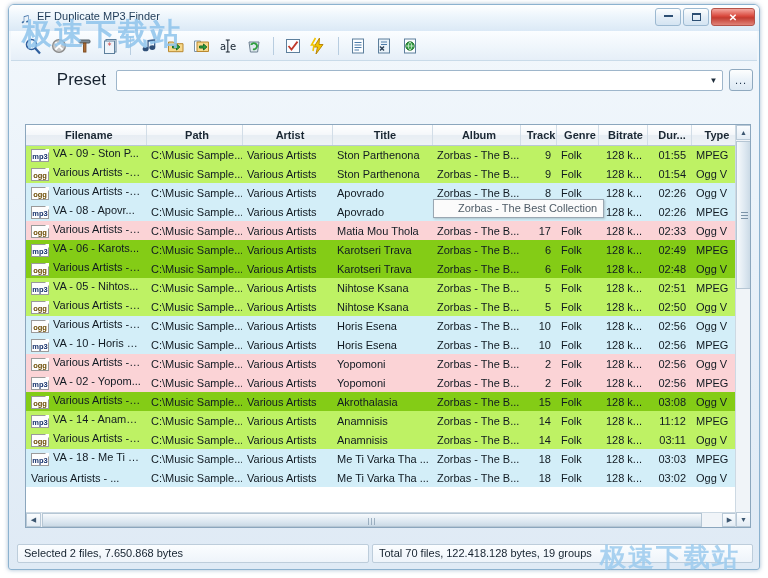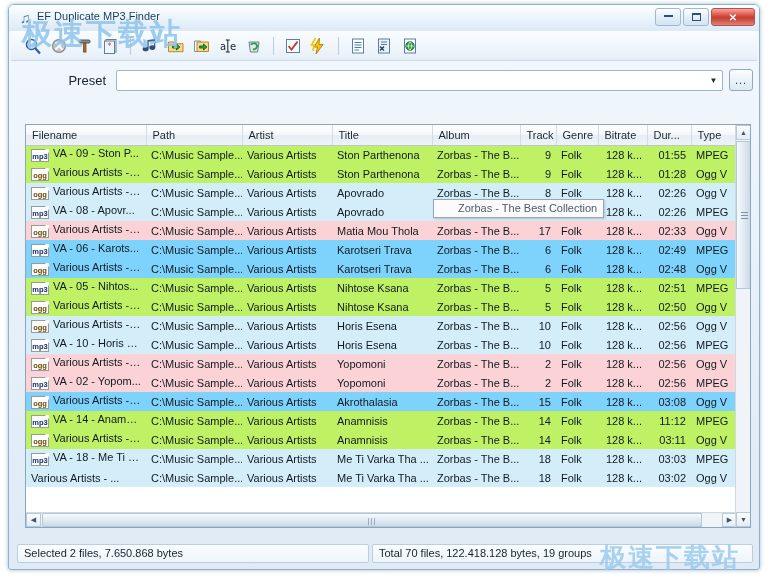--- a/index.html
+++ b/index.html
@@ -91,21 +91,21 @@
   }
   .tb { width: 24px; height: 24px; display: flex; align-items: center; justify-content: center; border-radius: 3px; }
   .tb svg { display:block; }
   .tb-sep { width: 1px; height: 18px; background: #b8cde0; margin: 0 5px; }
 
   
   .preset-row {
     height: 28px; margin: 5px 2px 0 2px;
     display: flex; align-items: center;
   }
-  .preset-label { width: 105px; text-align: right; padding-right: 10px; font-size: 13px; color:#16222f; }
+  .preset-label { width: 105px; text-align: right; padding-right: 10px; font-size: 17px; color:#16222f; }
   .preset-combo {
     flex: 1; height: 21px; background: #fff;
     border: 1px solid #9eb6cb; border-radius: 2px;
     display: flex; align-items: center;
     position: relative;
   }
   .preset-combo input {
     border: 0; outline: 0; flex: 1; height: 17px; font-size: 11.5px;
     padding: 0 4px; background: transparent; font-family: "Liberation Sans", sans-serif;
   }
@@ -128,21 +128,21 @@
     background: #fff;
     border: 1px solid #8ba6bd;
     overflow: hidden;
   }
   table.grid { border-collapse: collapse; width: 711px; table-layout: fixed; font-size: 11px; }
   table.grid th {
     height: 20px;
     background: linear-gradient(180deg,#ffffff 0%, #f4f7fa 48%, #e7edf3 50%, #eef2f6 100%);
     border-right: 1px solid #d2dde7;
     border-bottom: 1px solid #b9c8d5;
-    font-weight: normal; text-align: left; padding: 0 0 0 6px;
+    font-weight: bold; text-align: center; padding: 0 0 0 6px;
     color: #1a2733; white-space: nowrap;
   }
   table.grid td {
     height: 19px; padding: 0 5px; white-space: nowrap; overflow: hidden;
     color: #111a22; border: 0;
   }
   td.num { text-align: right; padding-right: 10px; }
   .ficon {
     display:inline-block; width:18px; height:13px; line-height:13px;
     font-size:7.5px; font-family:"Liberation Sans", sans-serif;
@@ -155,21 +155,21 @@
     content:''; position:absolute; right:-1px; top:-1px;
     border-left:4px solid transparent; border-top:4px solid #fff;
     border-right:0; filter:none;
   }
   .fname-cell { overflow:hidden; text-overflow: ellipsis; }
 
   
   .g-yellow td { background: #bef264; }
   .g-blue   td { background: #d3eef8; }
   .g-pink   td { background: #fbd3d6; }
-  .g-green  td { background: #7dd3fc; }
+  .g-green  td { background: #84cc16; }
 
   
   .vscroll {
     position: absolute; right: 0; top: 0; width: 15px; height: 100%;
     background: #f0f4f8; border-left: 1px solid #cdd9e3;
   }
   .vbtn {
     height: 15px; width: 15px;
     background: linear-gradient(180deg,#fbfdff,#e3ecf4);
     border: 1px solid #b9c9d7;
@@ -399,21 +399,21 @@
           </tr>
           <tr class="g-yellow">
             <td class="fname-cell"><span class="ficon ogg">ogg</span>Various Artists - ...</td>
             <td>C:\Music Sample...</td>
             <td>Various Artists</td>
             <td>Ston Parthenona</td>
             <td>Zorbas - The B...</td>
             <td class="num">9</td>
             <td>Folk</td>
             <td class="num">128 k...</td>
-            <td class="num">01:28</td>
+            <td class="num">01:54</td>
             <td>Ogg V</td>
           </tr>
           <tr class="g-blue">
             <td class="fname-cell"><span class="ficon ogg">ogg</span>Various Artists - ...</td>
             <td>C:\Music Sample...</td>
             <td>Various Artists</td>
             <td>Apovrado</td>
             <td>Zorbas - The B...</td>
             <td class="num">8</td>
             <td>Folk</td>

